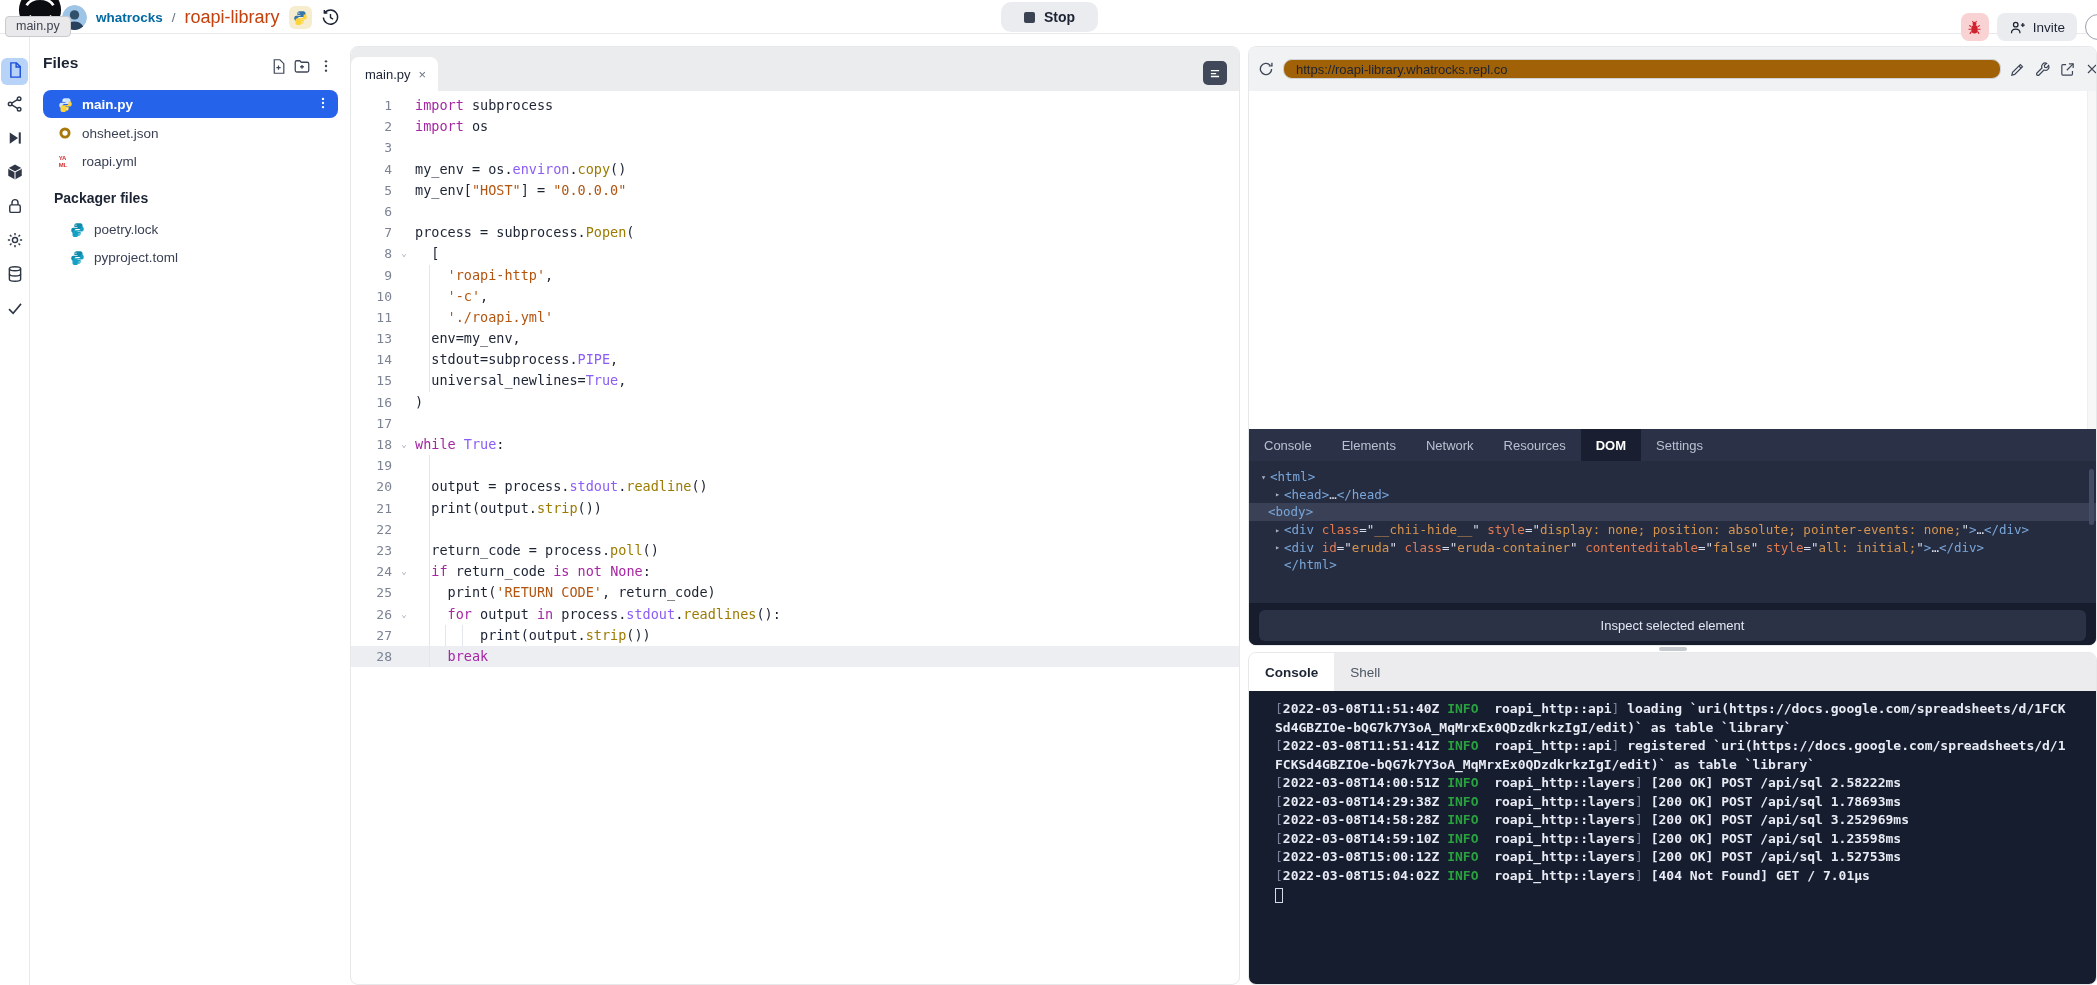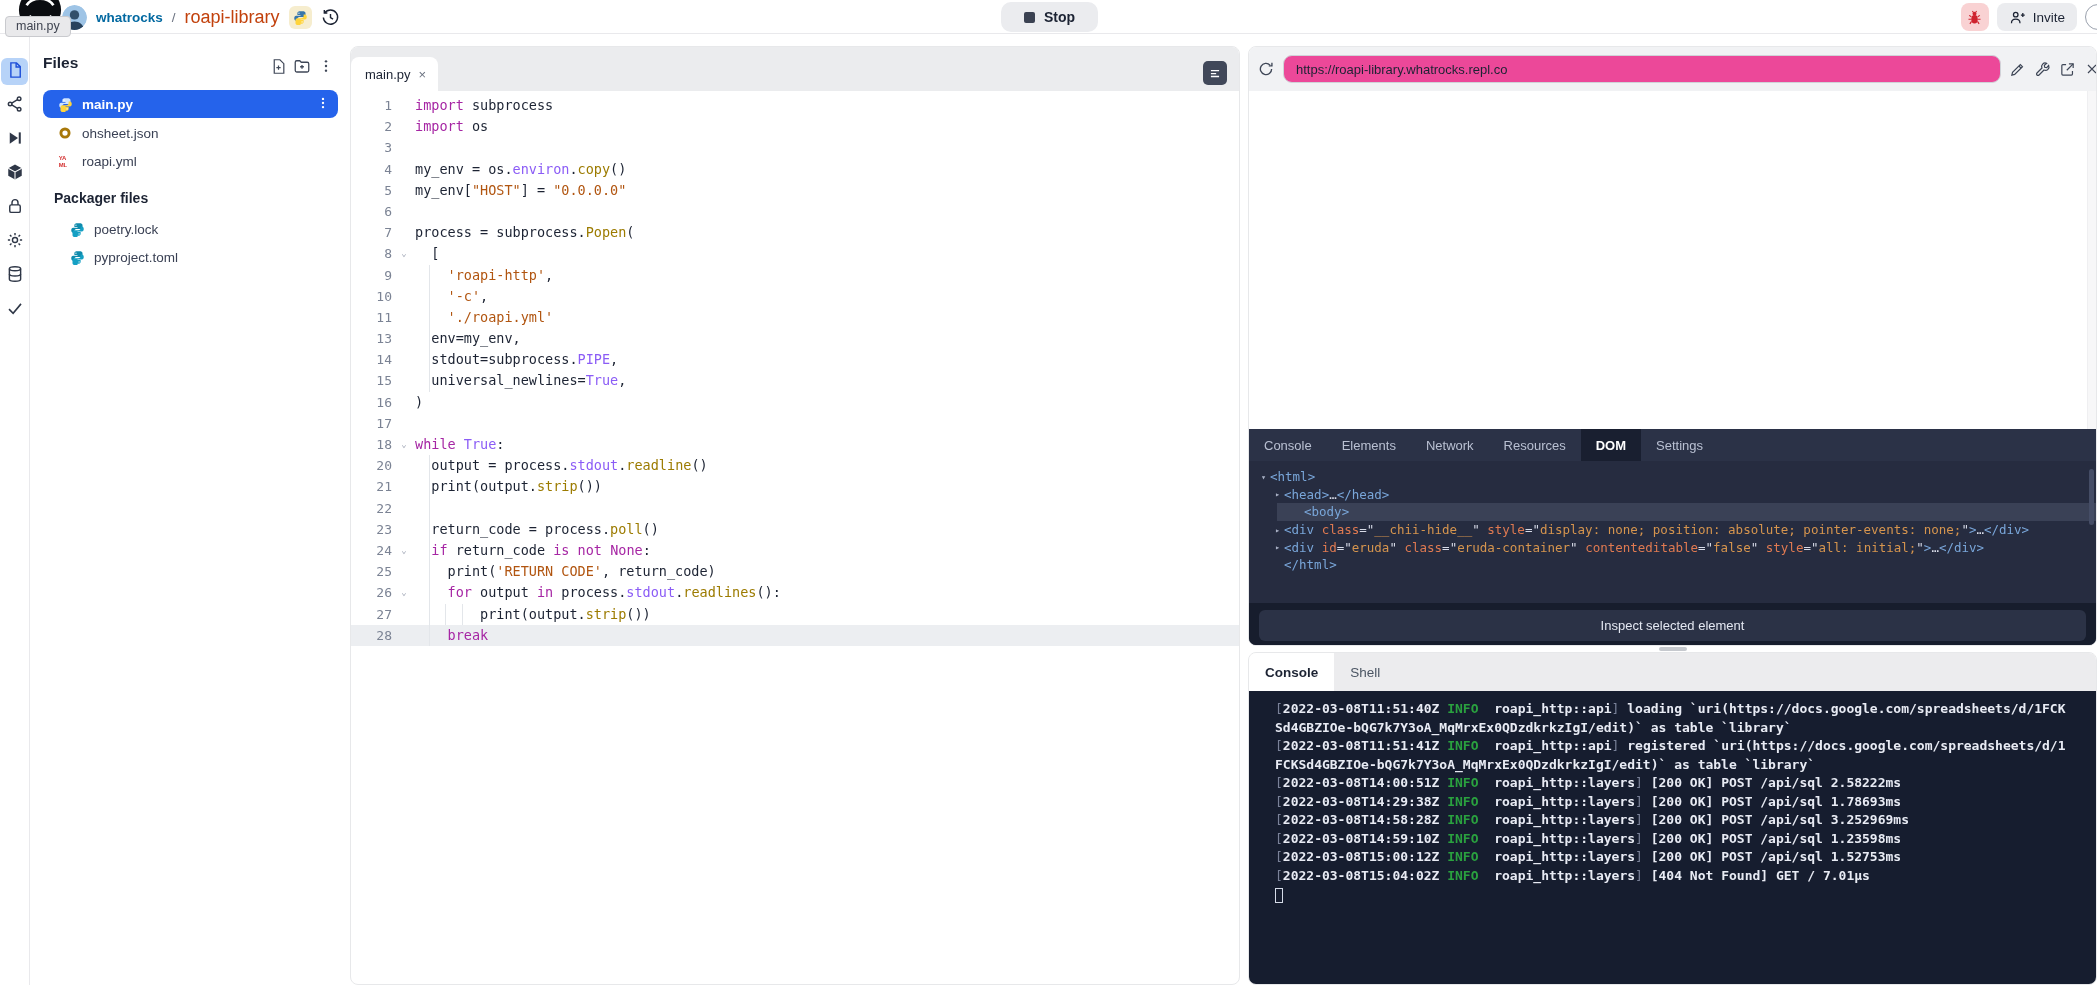--- a/index.html
+++ b/index.html
@@ -12,21 +12,21 @@
   .corner-chip { position:absolute; left:5px; top:16px; padding:2px 10px 3px; background:#e9e9eb; border:1px solid #c9cace; border-radius:4px; font-size:12.5px; color:#3f4450; z-index:6; }
   .hdr-left { position:absolute; left:62px; top:0; height:34px; display:flex; align-items:center; gap:9px; }
   .avatar { width:25px; height:25px; border-radius:50%; overflow:hidden; flex:0 0 auto; }
   .crumb-user { color:#0369a1; font-weight:700; font-size:13.5px; }
   .crumb-sep { color:#6b7280; font-size:13.5px; }
   .crumb-proj { color:#c2410c; font-size:18px; }
   .py-badge { width:23px; height:23px; border-radius:6px; background:#f6edce; display:flex; align-items:center; justify-content:center; }
   .icon-btn { background:none; border:none; display:flex; align-items:center; justify-content:center; cursor:pointer; color:#1c2333; }
   .stop-btn { position:absolute; left:1001px; top:2px; height:30px; width:97px; border:none; border-radius:10px; background:#ebecef; display:flex; align-items:center; justify-content:center; gap:9px; font-size:14px; font-weight:600; color:#1c2333; cursor:pointer; }
   .stop-sq { width:11px; height:11px; background:#3b4252; border-radius:2px; }
-  .hdr-right { position:absolute; right:4px; top:0; height:34px; display:flex; align-items:center; gap:8px; }
+  .hdr-right { position:absolute; right:4px; top:10px; height:34px; display:flex; align-items:center; gap:8px; }
   .bug-btn { width:28px; height:28px; border-radius:8px; background:#f9d2d3; border:none; display:flex; align-items:center; justify-content:center; cursor:pointer; }
   .invite-btn { height:28px; padding:0 12px; border:none; border-radius:8px; background:#ebecef; display:flex; align-items:center; gap:7px; font-size:13.5px; color:#1c2333; cursor:pointer; }
   .partial-avatar { width:26px; height:26px; border-radius:50%; border:1.5px solid #9aa1ad; background:#fff; margin-right:-18px; }
 
   
   .rail { position:absolute; left:0; top:34px; width:30px; height:951px; background:#fff; border-right:1px solid #e9e9ec; display:flex; flex-direction:column; align-items:center; padding-top:24px; gap:7px; }
   .rail-item { width:27px; height:27px; border-radius:6px; display:flex; align-items:center; justify-content:center; color:#2f3747; cursor:pointer; }
   .rail-item.active { background:#b7d3f8; color:#1d4ed8; }
 
   
@@ -62,21 +62,21 @@
   .guide { position:absolute; top:0; bottom:0; width:1px; background:#e3e6ea; }
   .tok-kw { color:#a626a4; }
   .tok-str { color:#b15510; }
   .tok-fn { color:#9c7b00; }
   .tok-prop,.tok-const { color:#8b5cf6; }
   .tok-pl { color:#1c2333; }
 
   
   .browser-bar { height:44px; background:#f1f2f4; display:flex; align-items:center; padding:0 10px 0 8px; gap:8px; }
   .browser-bar .icon-btn { color:#3f4757; }
-  .url-input { flex:1; height:28px; border:1px solid #d0d3d8; border-radius:9px; background:#ec4899; font-size:13px; color:#1c2333; padding:0 12px; font-family:"Liberation Sans",sans-serif; }
+  .url-input { flex:1; height:20px; border:1px solid #d0d3d8; border-radius:9px; background:#a16207; font-size:13px; color:#1c2333; padding:0 12px; font-family:"Liberation Sans",sans-serif; }
   .webview { height:338px; background:#fff; position:relative; }
   .web-scroll { position:absolute; right:0; top:0; bottom:0; width:9px; background:#f7f7f8; border-left:1px solid #efeff1; }
 
   
   .eruda { height:218px; background:#262c40; font-family:"DejaVu Sans Mono","Liberation Mono",monospace; position:relative; }
   .dt-tabs { height:32px; background:#2b3247; display:flex; align-items:stretch; font-family:"Liberation Sans",sans-serif; }
   .dt-tab { padding:0 15px; display:flex; align-items:center; font-size:13px; color:#b9c0d2; cursor:pointer; }
   .dt-tab.active { background:#191f30; color:#fff; font-weight:700; }
   .dom-tree { height:142px; padding-top:7px; overflow:hidden; position:relative; }
   .dom-line { display:flex; align-items:center; height:17.6px; font-size:12.5px; white-space:pre; }
@@ -399,20 +399,25 @@
           <span class="ln">17</span>
           <span class="fold"></span>
           <span class="codetxt"></span>
         </div>
         <div class="code-line">
           <span class="ln">18</span>
           <span class="fold">⌄</span>
           <span class="codetxt"><span class="tok-kw">while</span><span class="tok-pl"> </span><span class="tok-const">True</span><span class="tok-pl">:</span></span>
         </div>
         <div class="code-line">
+          <span class="ln">19</span>
+          <span class="fold"></span>
+          <span class="codetxt"><span class="guide" style="left: 18.2px;"></span></span>
+        </div>
+        <div class="code-line">
           <span class="ln">20</span>
           <span class="fold"></span>
           <span class="codetxt"><span class="guide" style="left: 18.2px;"></span><span class="tok-pl">  output = process.</span><span class="tok-prop">stdout</span><span class="tok-pl">.</span><span class="tok-fn">readline</span><span class="tok-pl">()</span></span>
         </div>
         <div class="code-line">
           <span class="ln">21</span>
           <span class="fold"></span>
           <span class="codetxt"><span class="guide" style="left: 18.2px;"></span><span class="tok-pl">  print(output.</span><span class="tok-fn">strip</span><span class="tok-pl">())</span></span>
         </div>
         <div class="code-line">
@@ -494,21 +499,21 @@
           <div class="dt-tab">Console</div>
           <div class="dt-tab">Elements</div>
           <div class="dt-tab">Network</div>
           <div class="dt-tab">Resources</div>
           <div class="dt-tab active">DOM</div>
           <div class="dt-tab">Settings</div>
         </div>
       <div class="dom-tree" id="domTree">
         <div class="dom-line" style="padding-left: 8px;"><span class="dom-arrow">▾</span><span class="d-tag">&lt;html&gt;</span></div>
           <div class="dom-line" style="padding-left: 22px;"><span class="dom-arrow">▸</span><span class="d-tag">&lt;head&gt;</span><span class="d-pl">…</span><span class="d-tag">&lt;/head&gt;</span></div>
-          <div class="dom-line selected" style="padding-left: 14px; margin-left: 28px;"><span class="dom-arrow"></span><span class="d-tag">&lt;body&gt;</span></div>
+          <div class="dom-line selected" style="padding-left: 6px;"><span class="dom-arrow"></span><span class="d-tag">&lt;body&gt;</span></div>
           <div class="dom-line" style="padding-left: 22px;"><span class="dom-arrow">▸</span><span class="d-tag">&lt;div</span><span class="d-pl"> </span><span class="d-attr">class</span><span class="d-pl">="</span><span class="d-val">__chii-hide__</span><span class="d-pl">" </span><span class="d-attr">style</span><span class="d-pl">="</span><span class="d-val">display: none; position: absolute; pointer-events: none;</span><span class="d-pl">"</span><span class="d-tag">&gt;</span><span class="d-pl">…</span><span class="d-tag">&lt;/div&gt;</span></div>
           <div class="dom-line" style="padding-left: 22px;"><span class="dom-arrow">▸</span><span class="d-tag">&lt;div</span><span class="d-pl"> </span><span class="d-attr">id</span><span class="d-pl">="</span><span class="d-val">eruda</span><span class="d-pl">" </span><span class="d-attr">class</span><span class="d-pl">="</span><span class="d-val">eruda-container</span><span class="d-pl">" </span><span class="d-attr">contenteditable</span><span class="d-pl">="</span><span class="d-val">false</span><span class="d-pl">" </span><span class="d-attr">style</span><span class="d-pl">="</span><span class="d-val">all: initial;</span><span class="d-pl">"</span><span class="d-tag">&gt;</span><span class="d-pl">…</span><span class="d-tag">&lt;/div&gt;</span></div>
           <div class="dom-line" style="padding-left: 22px;"><span class="dom-arrow"></span><span class="d-tag">&lt;/html&gt;</span></div>
           <div class="dom-scroll"></div>
       </div>
       <div class="inspect-bar">
         <button class="inspect-btn">Inspect selected element</button>
       </div>
     </div>
   </section>

